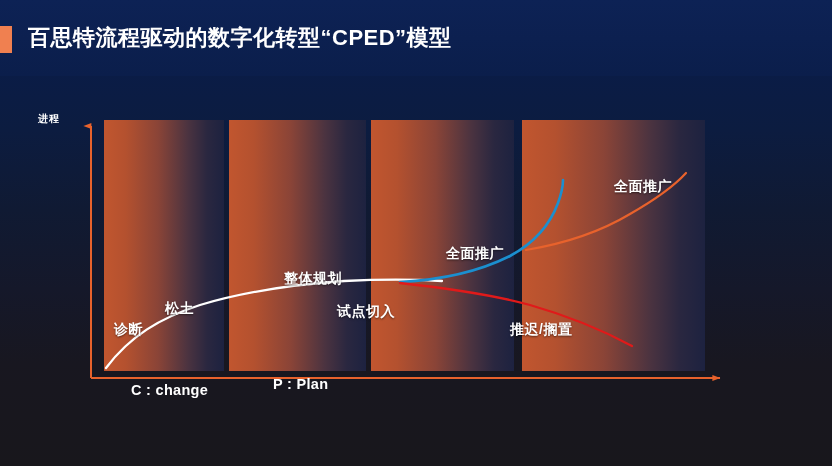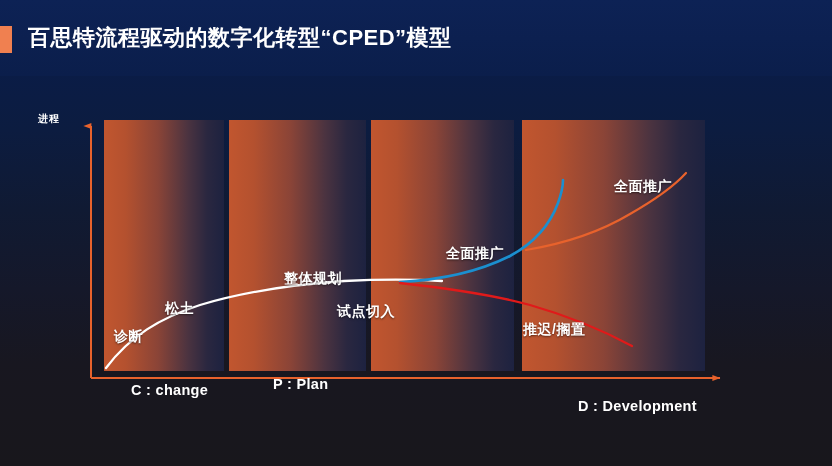--- a/index.html
+++ b/index.html
@@ -83,27 +83,27 @@
 
   .curve-label {
     position: absolute;
     color: #ffffff;
     font-size: 14px;
     font-weight: bold;
     white-space: nowrap;
     letter-spacing: 0.5px;
     text-shadow: 0 1px 2px rgba(0,0,0,0.55);
   }
-  #lbl-zhenduan   { left: 114px; top: 328px; }
+  #lbl-zhenduan   { left: 114px; top: 321px; }
   #lbl-songtu     { left: 165px; top: 300px; }
   #lbl-zhengti    { left: 284px; top: 270px; }
   #lbl-shidian-qr { left: 337px; top: 303px; }
   #lbl-shidian-cg { left: 446px; top: 245px; }
   #lbl-quanmian   { left: 614px; top: 178px; }
-  #lbl-tuichi     { left: 510px; top: 321px; margin-left: 13px; }
+  #lbl-tuichi     { left: 510px; top: 321px; }
 
   .x-cat {
     position: absolute;
     color: #ffffff;
     font-size: 14.5px;
     font-weight: bold;
     white-space: nowrap;
     letter-spacing: 0.3px;
   }
   #cat-c { left: 131px; top: 382px; }
@@ -173,15 +173,14 @@
   <div class="curve-label" id="lbl-zhenduan">诊断</div>
   <div class="curve-label" id="lbl-songtu">松土</div>
   <div class="curve-label" id="lbl-zhengti">整体规划</div>
   <div class="curve-label" id="lbl-shidian-qr">试点切入</div>
   <div class="curve-label" id="lbl-shidian-cg">全面推广</div>
   <div class="curve-label" id="lbl-quanmian">全面推广</div>
   <div class="curve-label" id="lbl-tuichi">推迟/搁置</div>
 
   <div class="x-cat" id="cat-c">C : change</div>
   <div class="x-cat" id="cat-p">P : Plan</div>
-  <div class="x-cat" id="cat-d">D : Development</div>
 
 </div>
 
 </body></html>

